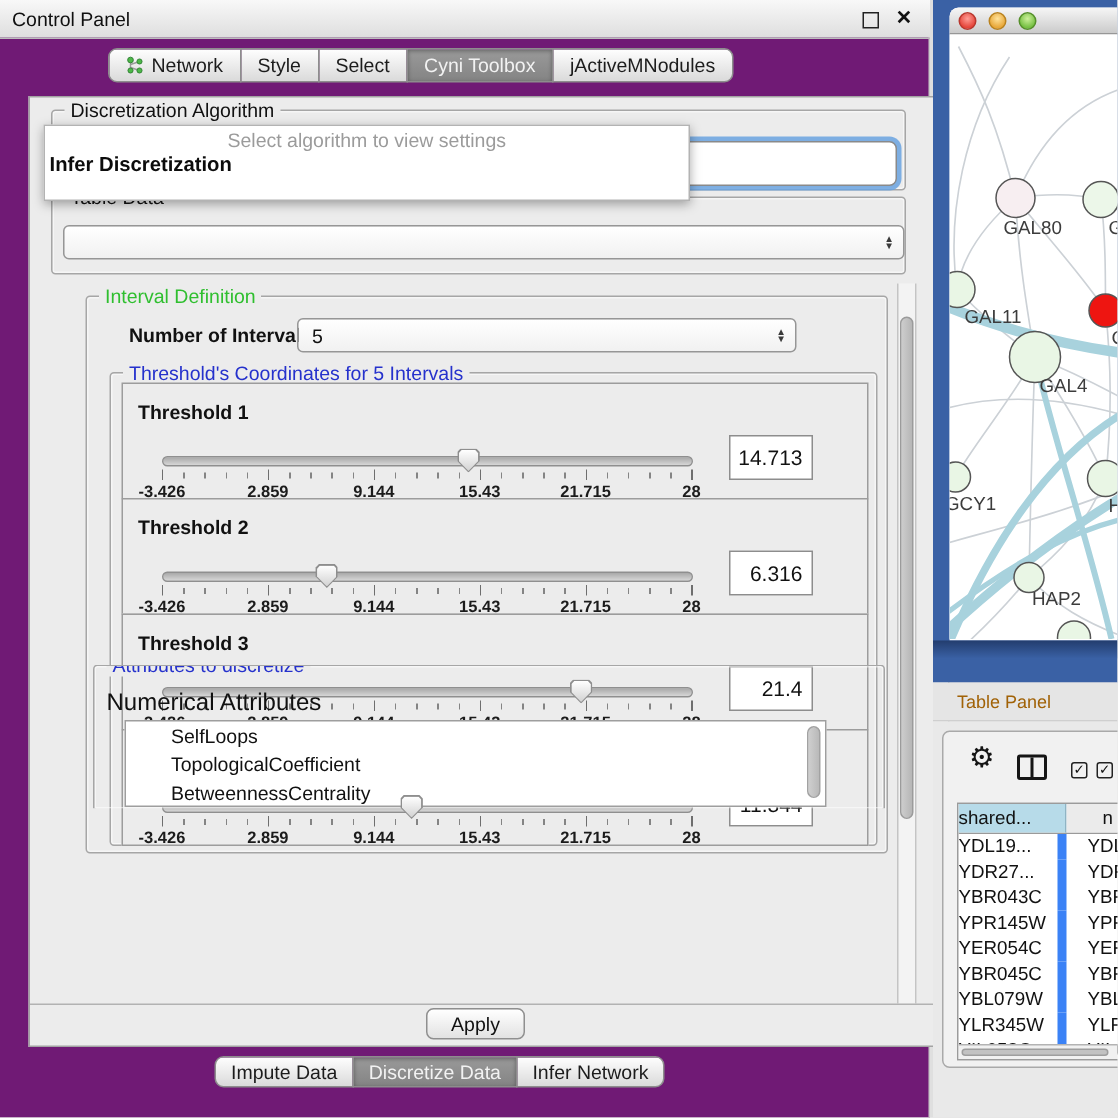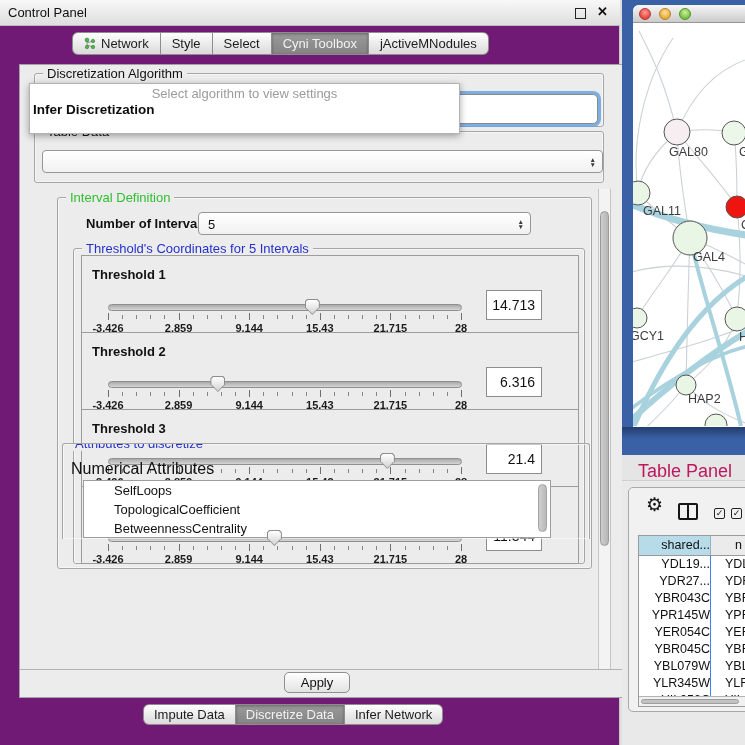--- a/index.html
+++ b/index.html
@@ -84,34 +84,34 @@
   #net-frame .shade{position:absolute;left:0;top:427px;width:123px;height:12px;background:linear-gradient(#233d6e,#3a61a5)}
   #mac-window{position:absolute;left:11px;top:5px;width:120px;height:422px;border-radius:6px 6px 0 0;overflow:hidden;background:#fff}
   #mac-titlebar{position:relative;height:18px;background:linear-gradient(#f6f6f6,#cbcbcb);border-bottom:1px solid #979797}
   .light{position:absolute;top:3px;width:12px;height:12px;border-radius:50%}
   #light-red{left:6px;background:radial-gradient(circle at 50% 35%,#ff9d95,#e5463c 70%);border:1px solid #b8372e}
   #light-yellow{left:26px;background:radial-gradient(circle at 50% 35%,#ffe29a,#e8a83a 70%);border:1px solid #b9821f}
   #light-green{left:46px;background:radial-gradient(circle at 50% 35%,#cdf09b,#76c043 70%);border:1px solid #558f2a}
   #net-canvas{position:relative;height:403px;background:#fff}
 
   #tp-header{left:622px;top:455px;width:123px;height:26px;background:#e5e5e5;border-bottom:1px solid #cfcfcf}
-  #tp-header .t{position:absolute;left:16px;top:6px;font-size:18px;color:#be185d}
+  #tp-header .t{position:absolute;left:16px;top:6px;font-size:12px;color:#a16207}
   #tp-body{left:622px;top:481px;width:123px;height:264px;background:#e9e9e9}
   #tp-container{position:absolute;left:6px;top:6px;width:120px;height:225px;background:#f1f1f1;border:1px solid #a9a9a9;border-radius:5px 0 0 5px}
   #gear-ico{position:absolute;left:17px;top:5px;font-size:19px;color:#151515}
   #split-ico{position:absolute;left:49px;top:15px;width:20px;height:17px;border:2px solid #151515;border-radius:2px}
   #split-ico::after{content:"";position:absolute;left:7px;top:0;width:2px;height:13px;background:#151515}
   .chk{position:absolute;top:20px;width:11px;height:11px;border:1.5px solid #222;border-radius:2px;font-size:9px;line-height:9px;text-align:center;color:#111}
   #chk1{left:85px}#chk2{left:102px}
   #tp-table{position:absolute;left:9px;top:47px;width:111px;height:172px;background:#fff;border:1px solid #9b9b9b;overflow:hidden}
   #tp-head{display:flex;height:20px;border-bottom:1px solid #9a9a9a;font-size:12.5px}
-  #tp-head .c1{width:72px;background:#b7dbe9;border-right:1px solid #8fb4c4;text-align:right;line-height:19px}
+  #tp-head .c1{width:72px;background:#b7dbe9;border-right:1px solid #8fb4c4;text-align:left;line-height:19px}
   #tp-head .c2{flex:1;background:#ebebeb;padding-left:24px;line-height:19px}
   .t-row{display:flex;height:17px;font-size:12.5px}
-  .t-row .c1{width:72px;text-align:right;line-height:17px;border-right:1px solid #3b82f6;overflow:hidden;white-space:nowrap}
+  .t-row .c1{width:72px;text-align:left;line-height:17px;border-right:6px solid #3b82f6;overflow:hidden;white-space:nowrap}
   .t-row .c2{flex:1;padding-left:14px;line-height:17px;overflow:hidden;white-space:nowrap}
   #tp-hscroll{position:absolute;left:0;bottom:0;width:109px;height:10px;background:#f1f1f1;border-top:1px solid #b3b3b3}
   #tp-hscroll .hthumb{position:absolute;left:2px;top:2px;width:98px;height:5px;background:#c2c2c2;border:1px solid #9e9e9e;border-radius:3px}
 </style>
 </head>
 <body>
 
 <div class="abs" id="left">
 
   <div class="abs" id="titlebar">

